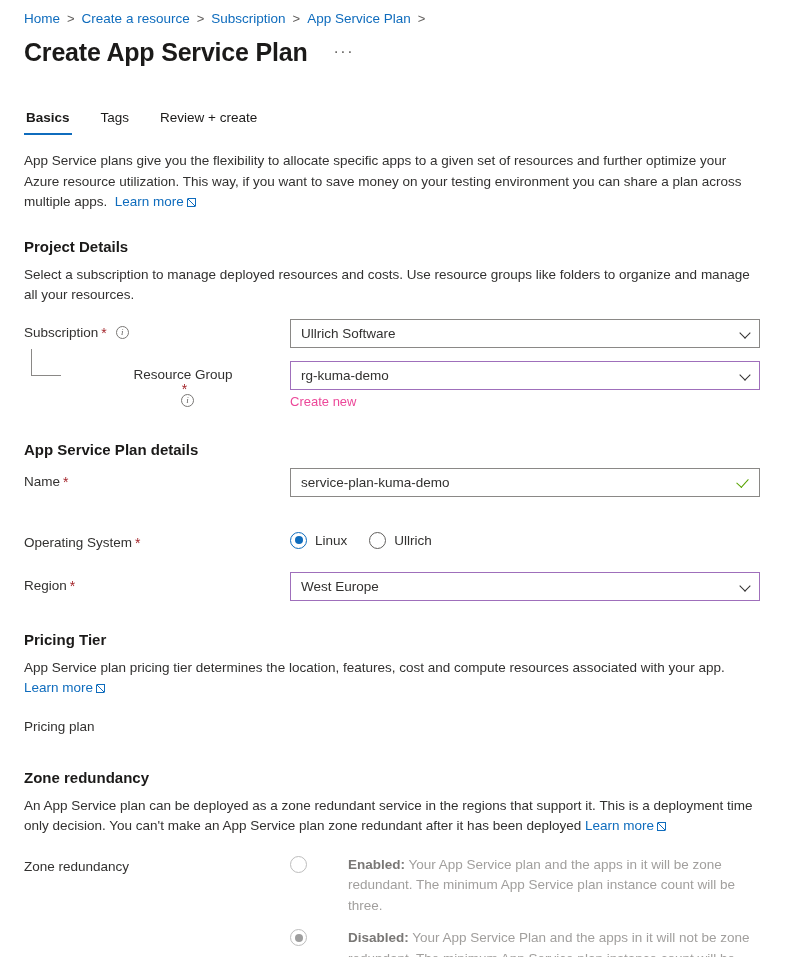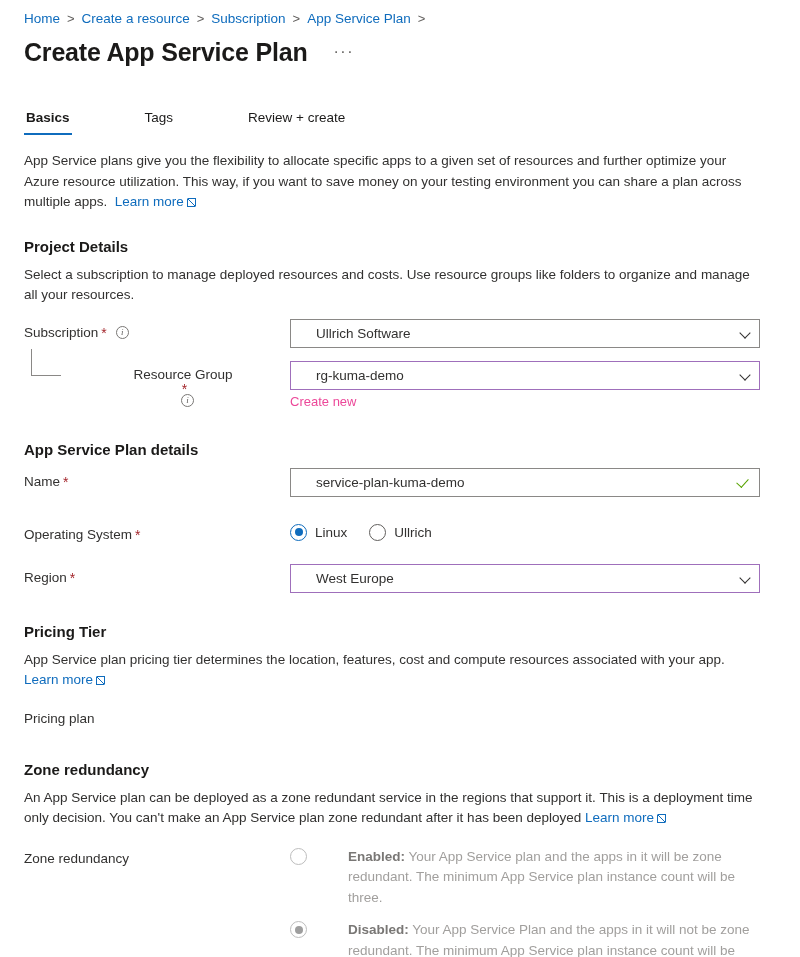--- a/index.html
+++ b/index.html
@@ -37,21 +37,21 @@
     margin-left: 22px;
     color: #605e5c;
     font-size: 16px;
     letter-spacing: 1.5px;
     cursor: pointer;
     padding: 2px 4px;
     line-height: 14px;
   }
 
   
-  .tabs { display: flex; margin-top: 41px; align-items: flex-end; gap: 44px; }
+  .tabs { display: flex; margin-top: 41px; align-items: flex-end; }
   .tab {
     font-size: 13.5px;
     color: #1b1a19;
     padding: 0 2px 8px 2px;
     margin-right: 27px;
     cursor: pointer;
     position: relative;
     line-height: 18px;
   }
   .tab.active { font-weight: 700; }
@@ -156,21 +156,21 @@
 
   .field { flex: 0 0 470px; width: 470px; position: relative; }
 
   .control {
     height: 29px;
     width: 100%;
     border: 1px solid #8a8886;
     background: #ffffff;
     display: flex;
     align-items: center;
-    padding: 0 8px 0 25px;
+    padding: 0 8px 0 10px;
     font-size: 13.5px;
     color: #323130;
     cursor: pointer;
   }
   .control.focused { border-color: #9f6fbb; }
   .control .value { flex: 1; overflow: hidden; white-space: nowrap; }
 
   .chev {
     width: 11px; height: 11px;
     margin-left: 6px;
@@ -340,21 +340,21 @@
         <span class="req">*</span>
     </div>
     <div class="field">
       <div class="control">
         <span class="value">service-plan-kuma-demo</span>
         <span class="check"></span>
       </div>
     </div>
   </div>
 
-  <div class="row" style="margin-top:24px">
+  <div class="row" style="margin-top:32px">
     <div class="row-label">
       <span>Operating System</span>
         <span class="req">*</span>
     </div>
     <div class="field">
       <div class="radio-group">
         <div class="radio-item">
           <span class="radio checked"></span>
           <span class="radio-label">Linux</span>
         </div>

